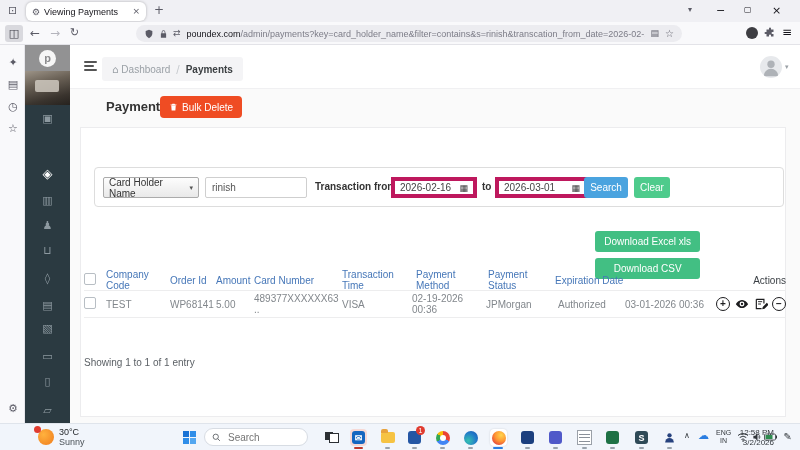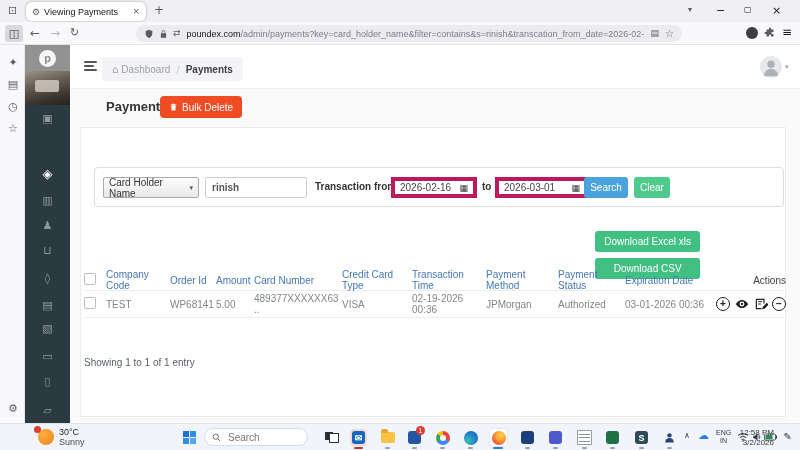--- a/index.html
+++ b/index.html
@@ -39,21 +39,21 @@
   #avatar{left:760px;top:56px;width:22px;height:22px;border-radius:50%;background:#e7e9ec;overflow:hidden;display:flex;align-items:flex-end;justify-content:center;}
   
   #card{left:80px;top:127px;width:706px;height:290px;background:#fff;border:1px solid #ececee;box-sizing:border-box;}
   #pagetitle{left:106px;top:99px;font-size:13px;font-weight:bold;color:#333;}
   .btn{display:inline-flex;align-items:center;justify-content:center;color:#fff;font-size:10px;border-radius:3px;cursor:pointer;}
   #bulkdelete{left:160px;top:96px;height:22px;padding:0 9px;background:#ef4c23;border-radius:4px;gap:4px;}
   #filterbox{left:94px;top:167px;width:690px;height:40px;border:1px solid #ddd;border-radius:4px;box-sizing:border-box;background:#fff;}
   .ctl{position:absolute;top:9px;height:21px;box-sizing:border-box;font-size:10px;}
   #fieldselect{left:8px;width:96px;border:1px solid #ababab;border-radius:2px;background:linear-gradient(#fdfdfd,#e9e9e9);
     display:flex;align-items:center;padding:0 5px;color:#333;}
-  #searchinput{left:110px;width:102px;border:1px solid #cfcfcf;border-radius:2px;padding:0 6px;font-size:10px;color:#555;outline:none;font-family:"Liberation Sans",sans-serif;font-weight:bold;}
+  #searchinput{left:110px;width:102px;border:1px solid #cfcfcf;border-radius:2px;padding:0 6px;font-size:10px;color:#555;outline:none;font-family:"Liberation Sans",sans-serif;}
   .blabel{position:absolute;top:13px;font-size:10px;font-weight:bold;color:#333;}
   .dateinput{border:4px solid #be185d;background:#fff;display:flex;align-items:center;padding:0 5px;color:#444;justify-content:space-between;}
   #fromdate{left:296px;width:86px;}
   #todate{left:400px;width:94px;}
   #searchbtn{left:489px;width:44px;background:#4aa3df;}
   #clearbtn{left:539px;width:36px;background:#4ecb8c;}
   #downloads{right:100px;top:231px;display:flex;gap:6px;flex-direction:column;}
   #downloads .btn{height:21px;padding:0 9px;background:#42bf83;}
   
   #tbl{left:84px;top:270px;width:702px;font-size:10px;}
@@ -202,21 +202,20 @@
     <span class="btn">Download CSV</span>
   </div>
 
   <div class="abs" id="tbl">
     <div class="trow" style="height:20px;">
       <span class="c0"><span class="cbx" style="display:inline-block;"></span></span>
       <span class="th c1">Company Code</span>
       <span class="th c2">Order Id</span>
       <span class="th c3">Amount</span>
       <span class="th c4">Card Number</span>
-      <span class="th c5">Credit Card Type</span>
       <span class="th c6">Transaction Time</span>
       <span class="th c7">Payment Method</span>
       <span class="th c8">Payment Status</span>
       <span class="th c9">Expiration Date</span>
       <span class="c10" style="color:#3a3f44;">Actions</span>
     </div>
     <div class="trow" style="height:26px;">
       <span class="c0"><span class="cbx" style="display:inline-block;"></span></span>
       <span class="td c1">TEST</span>
       <span class="td c2">WP68141</span>

